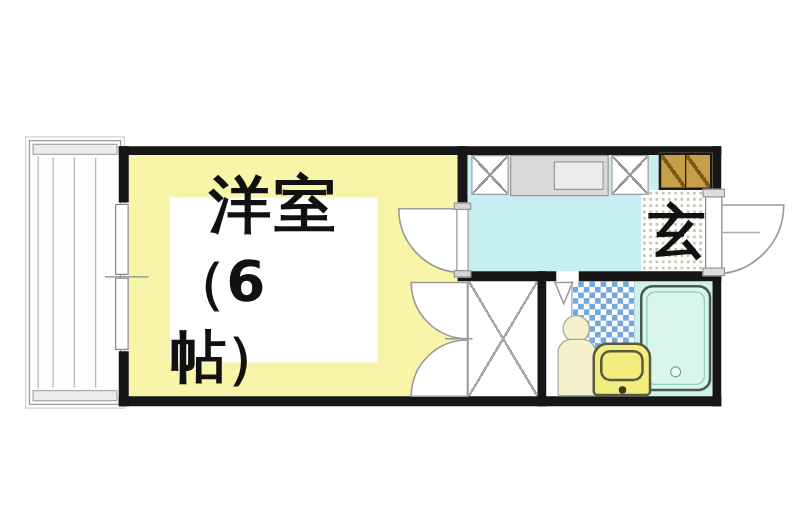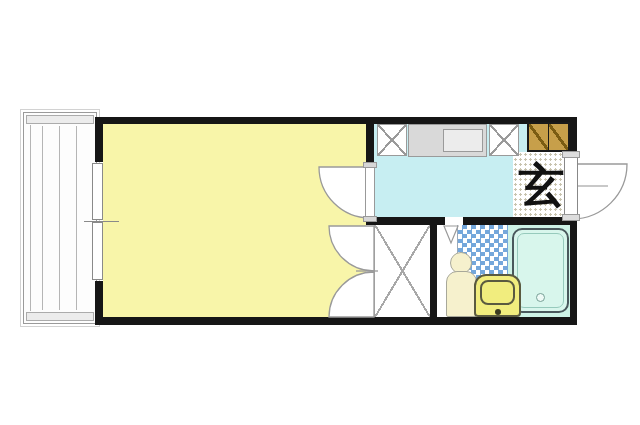--- a/index.html
+++ b/index.html
@@ -92,15 +92,19 @@
     <div style="left:3px;top:3px;right:3px;bottom:3px;border:1px solid #96cabc;border-radius:7px;"></div>
     <div style="left:22px;top:63px;width:9px;height:9px;border:1.5px solid #76a096;border-radius:50%;background:#eefaf6;"></div>
   </div>
   <div class="fix" style="left:450px;top:252px;width:22px;height:22px;background:#f6f1cd;border:1px solid #a8a89a;border-radius:50%;"></div>
   <div class="fix" style="left:446px;top:271px;width:31px;height:46px;background:#f6f1cd;border:1px solid #a8a89a;border-radius:11px 11px 2px 2px;"></div>
   <div class="fix" style="left:474px;top:274px;width:47px;height:43px;background:#f1ed7e;border:2px solid #5a5a40;border-radius:12px 12px 4px 4px;z-index:6;">
     <div style="left:4px;top:4px;width:35px;height:25px;border:2px solid #5a5a40;border-radius:8px;"></div>
     <div style="left:19px;top:33px;width:6px;height:6px;background:#3a3a20;border-radius:50%;"></div>
   </div>
 
+  <div class="lbl" style="left:136px;top:158px;width:166px;height:132px;background:#fff;flex-direction:column;">
+    <div style="position:relative;font-size:50px;font-weight:700;line-height:64px;letter-spacing:2px;">洋室</div>
+    <div style="position:relative;font-size:45px;font-weight:700;line-height:60px;">（6帖）</div>
+  </div>
   <div class="lbl" style="left:513px;top:158px;width:57px;height:56px;font-size:46px;font-weight:700;">玄</div>
 
 </div>
 
 </body></html>

